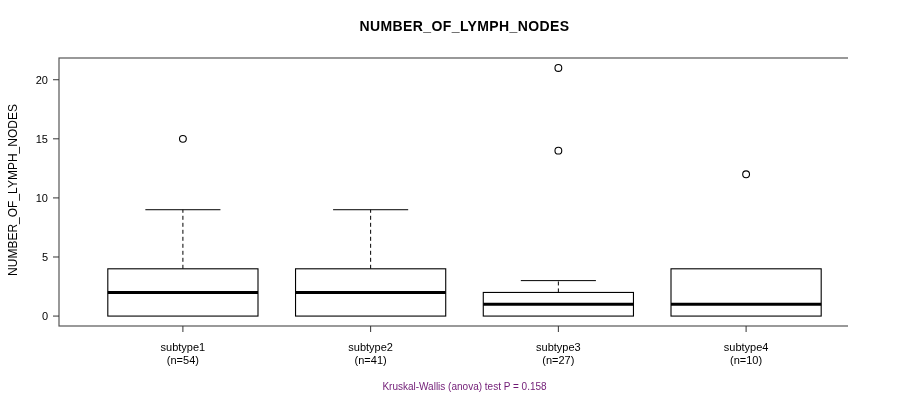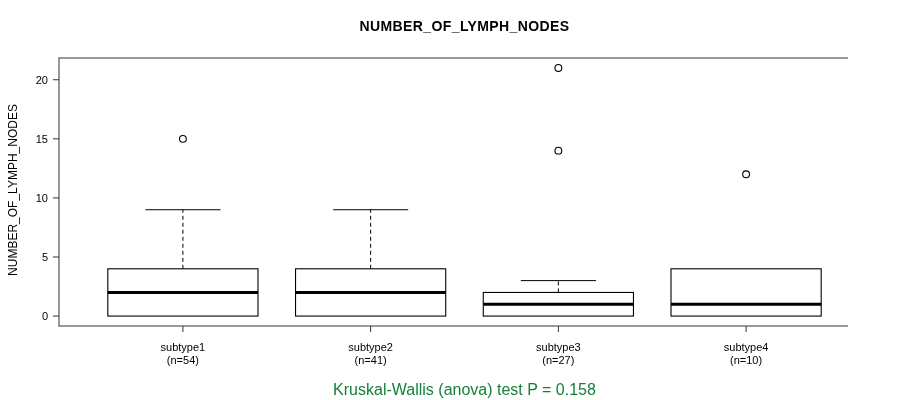--- a/index.html
+++ b/index.html
@@ -34,22 +34,22 @@
     white-space: nowrap;
     font-size: 12px;
     color: #000000;
   }
   .caption {
     position: absolute;
     left: 59px;
     top: 381px;
     width: 811px;
     text-align: center;
-    font-size: 16px;
-    color: #15803d;
+    font-size: 10px;
+    color: #701a75;
   }
   svg.plot {
     position: absolute;
     left: 0;
     top: 0;
   }
   svg text {
     font-family: "Liberation Sans", sans-serif;
     fill: #000000;
   }

